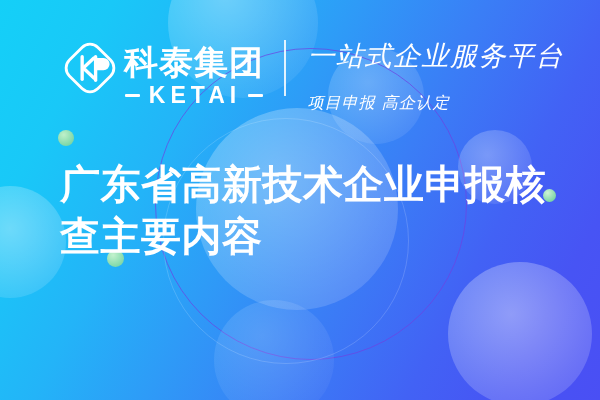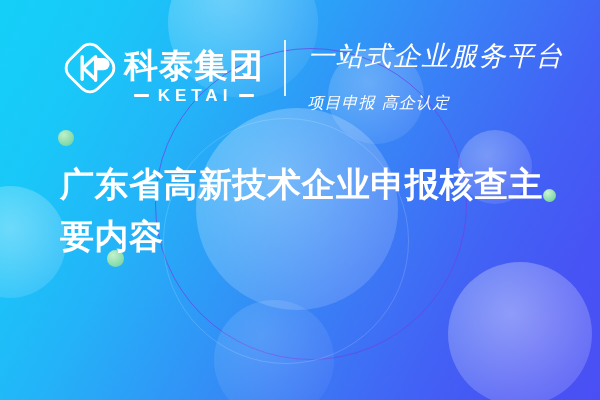--- a/index.html
+++ b/index.html
@@ -143,21 +143,21 @@
     align-items: center;
     justify-content: center;
   }
   .wordmark-rule {
     width: 15px;
     height: 3px;
     background: #ffffff;
     border-radius: 1px;
   }
   .wordmark-en {
-    font-size: 17px;
+    font-size: 23px;
     line-height: 1;
     font-weight: 700;
     letter-spacing: 5px;
     color: #ffffff;
     margin: 0 7px 0 7px;
     padding-left: 2px;
     white-space: nowrap;
     font-family: "Liberation Sans", sans-serif;
   }
 
@@ -194,21 +194,21 @@
     white-space: nowrap;
     font-family: "DejaVu Serif", "Liberation Serif", serif;
   }
 
   
   .title {
     position: absolute;
     left: 60px;
     top: 158px;
     width: 500px;
-    font-size: 34px;
+    font-size: 40px;
     line-height: 52px;
     font-weight: 700;
     color: #ffffff;
     letter-spacing: 0.5px;
     font-family: "DejaVu Sans", "Liberation Sans", sans-serif;
   }
 </style>
 </head>
 <body>
 

